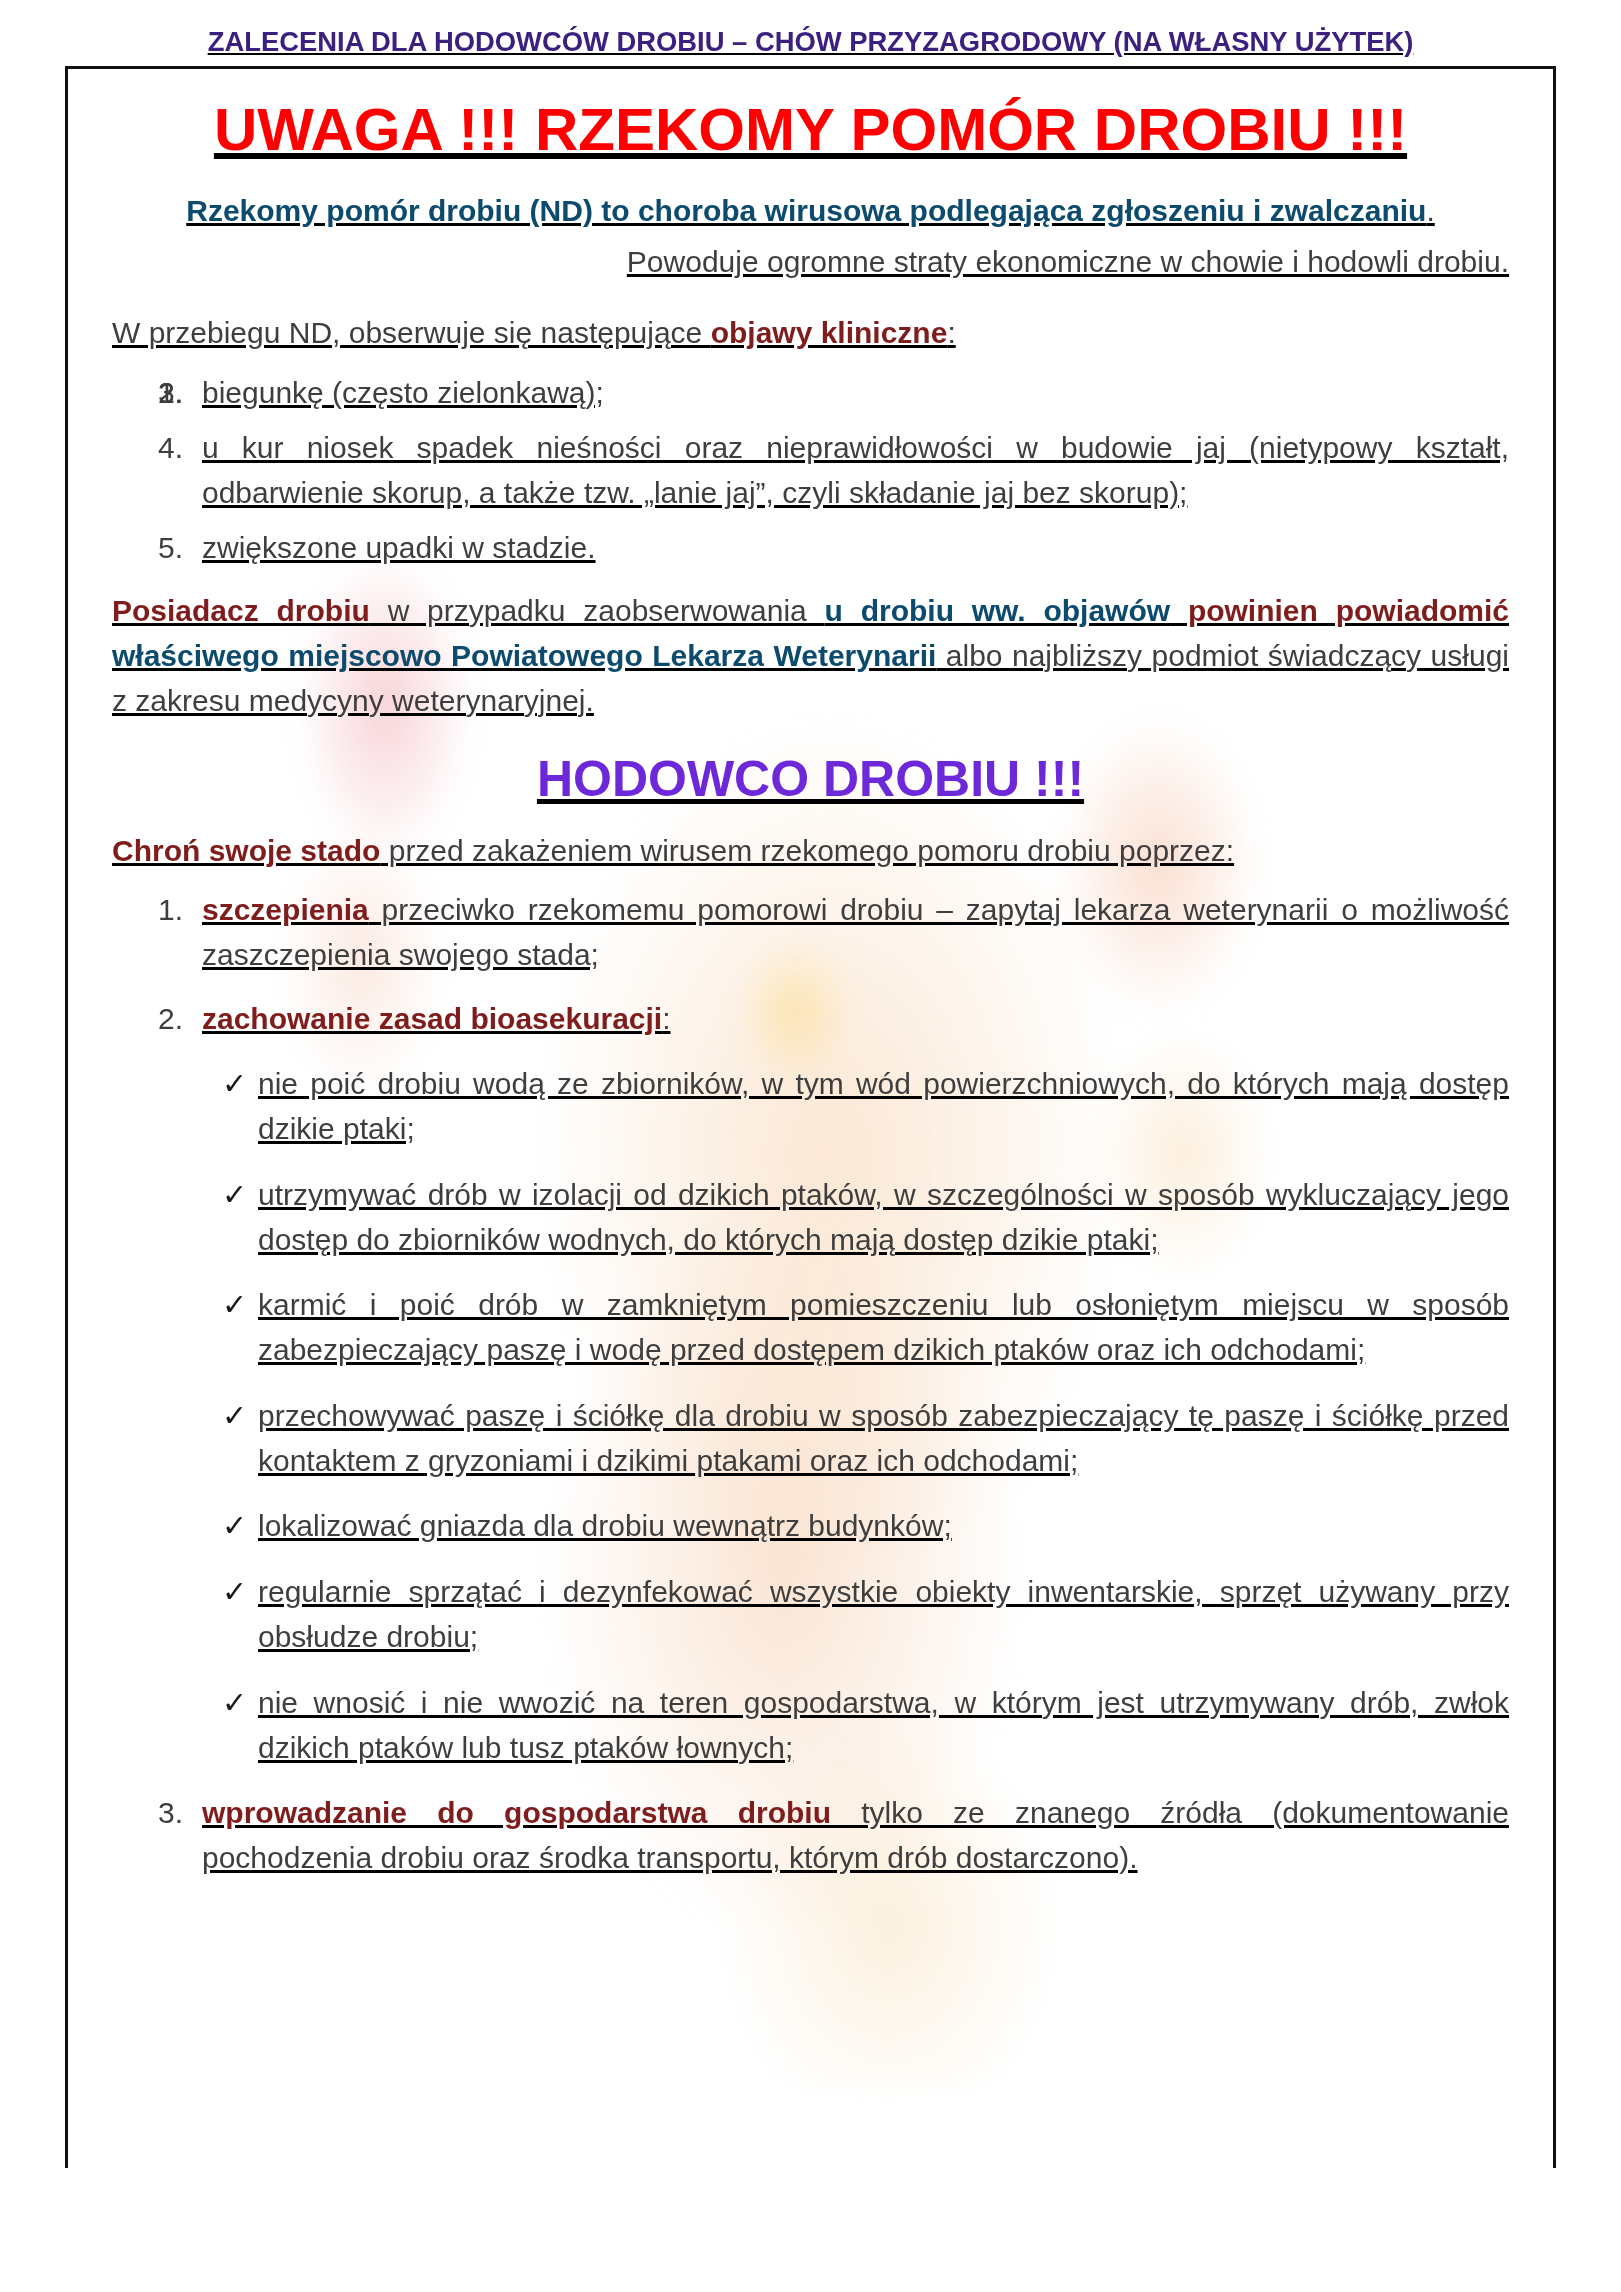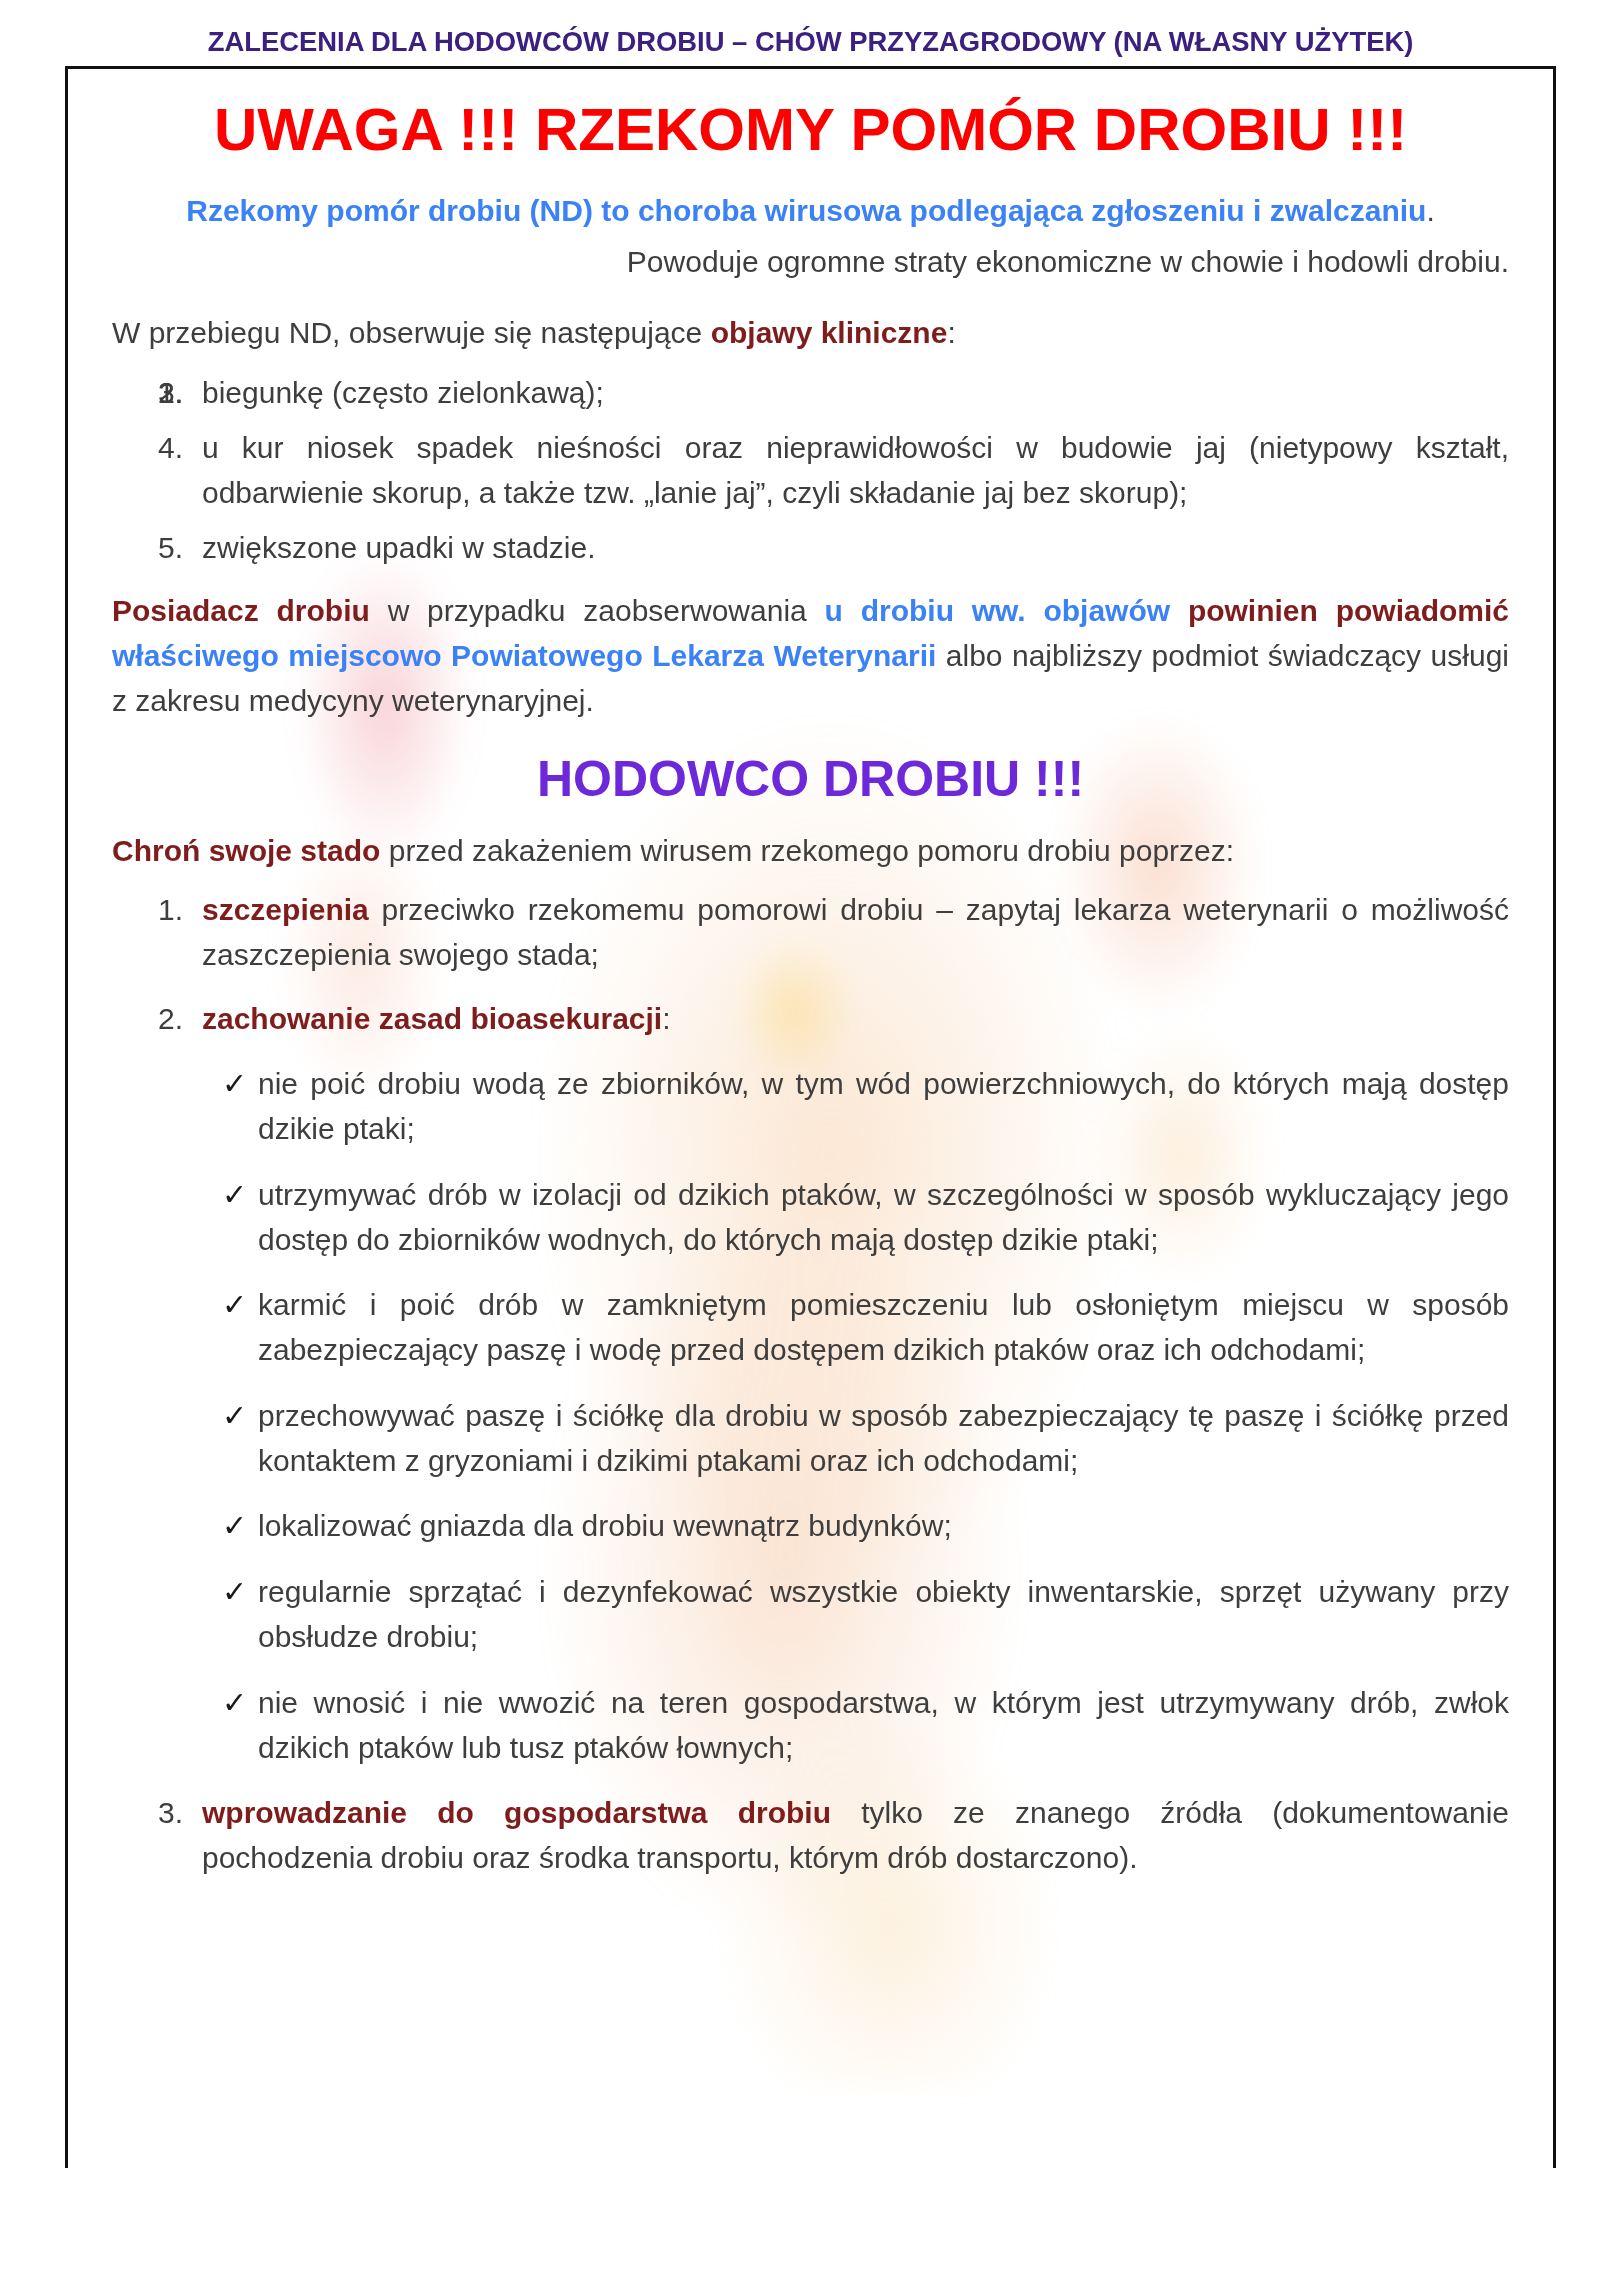--- a/index.html
+++ b/index.html
@@ -2,21 +2,21 @@
 <html><head>
 <meta charset="utf-8">
 <style>
   html,body{margin:0;padding:0;}
   body{
     width:1621px;height:2293px;
     background:#ffffff;
     font-family:"Liberation Sans", sans-serif;
     -webkit-font-smoothing:antialiased;
   }
-  .page{position:relative;width:1621px;height:2168px;overflow:hidden;background:#fff;}
+  .page{position:relative;width:1621px;height:2168px;overflow:hidden;background:#fff;text-decoration:underline;}
   .doc-header{
     padding-top:25.5px;
     text-align:center;
     font-size:27.4px;
     font-weight:bold;
     color:#3C2080;
     letter-spacing:0px;
   }
   .frame{
     position:relative;
@@ -43,21 +43,21 @@
     filter:blur(11.8px);
   }
   .content{
     position:relative;
     padding:11.8px 44px 0 44px;
     font-size:30px;
     line-height:1.5;
     color:#3E3E3E;
   }
   .b{font-weight:bold;}
-  .blk{color:#3b82f6;}
+  .blk{color:#0c4a6e;}
   .blue{color:#7f1d1d;}
   h1.title-main{
     margin:15.7px 0 25.5px 0;
     text-align:center;
     font-size:60px;
     line-height:1.1;
     font-weight:bold;
     color:#FE0000;
   }
   h2.title-sec{

